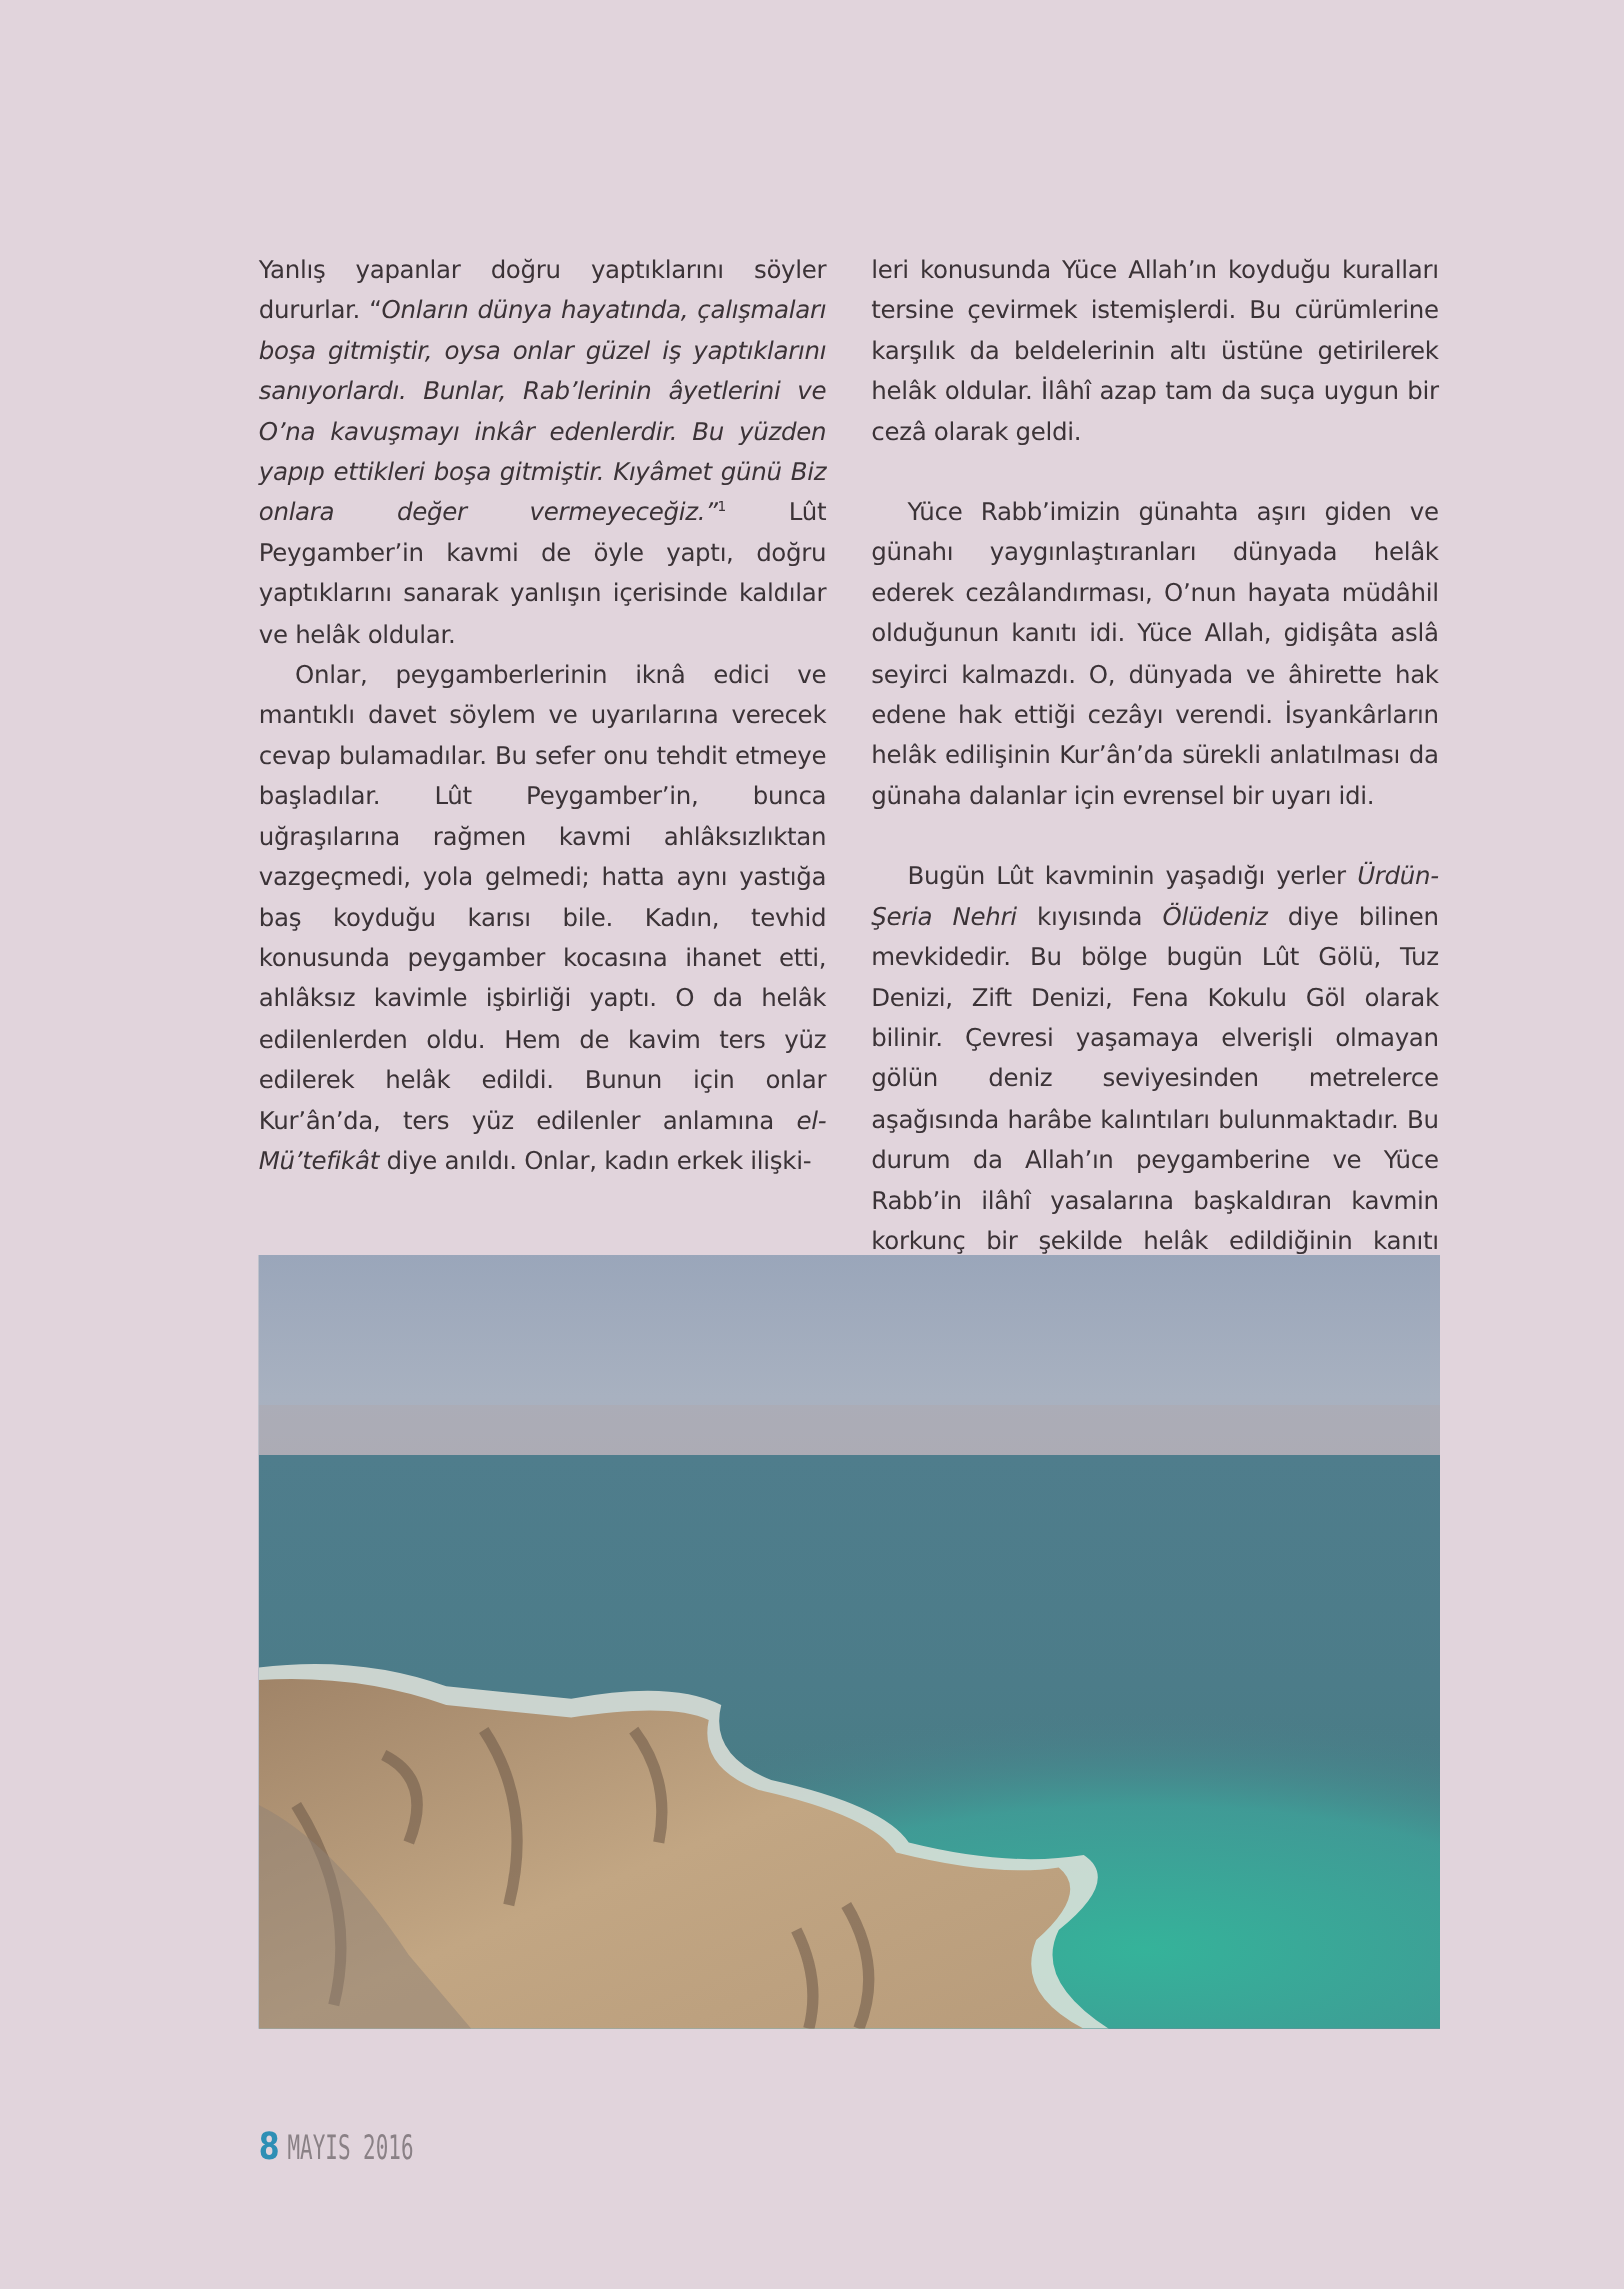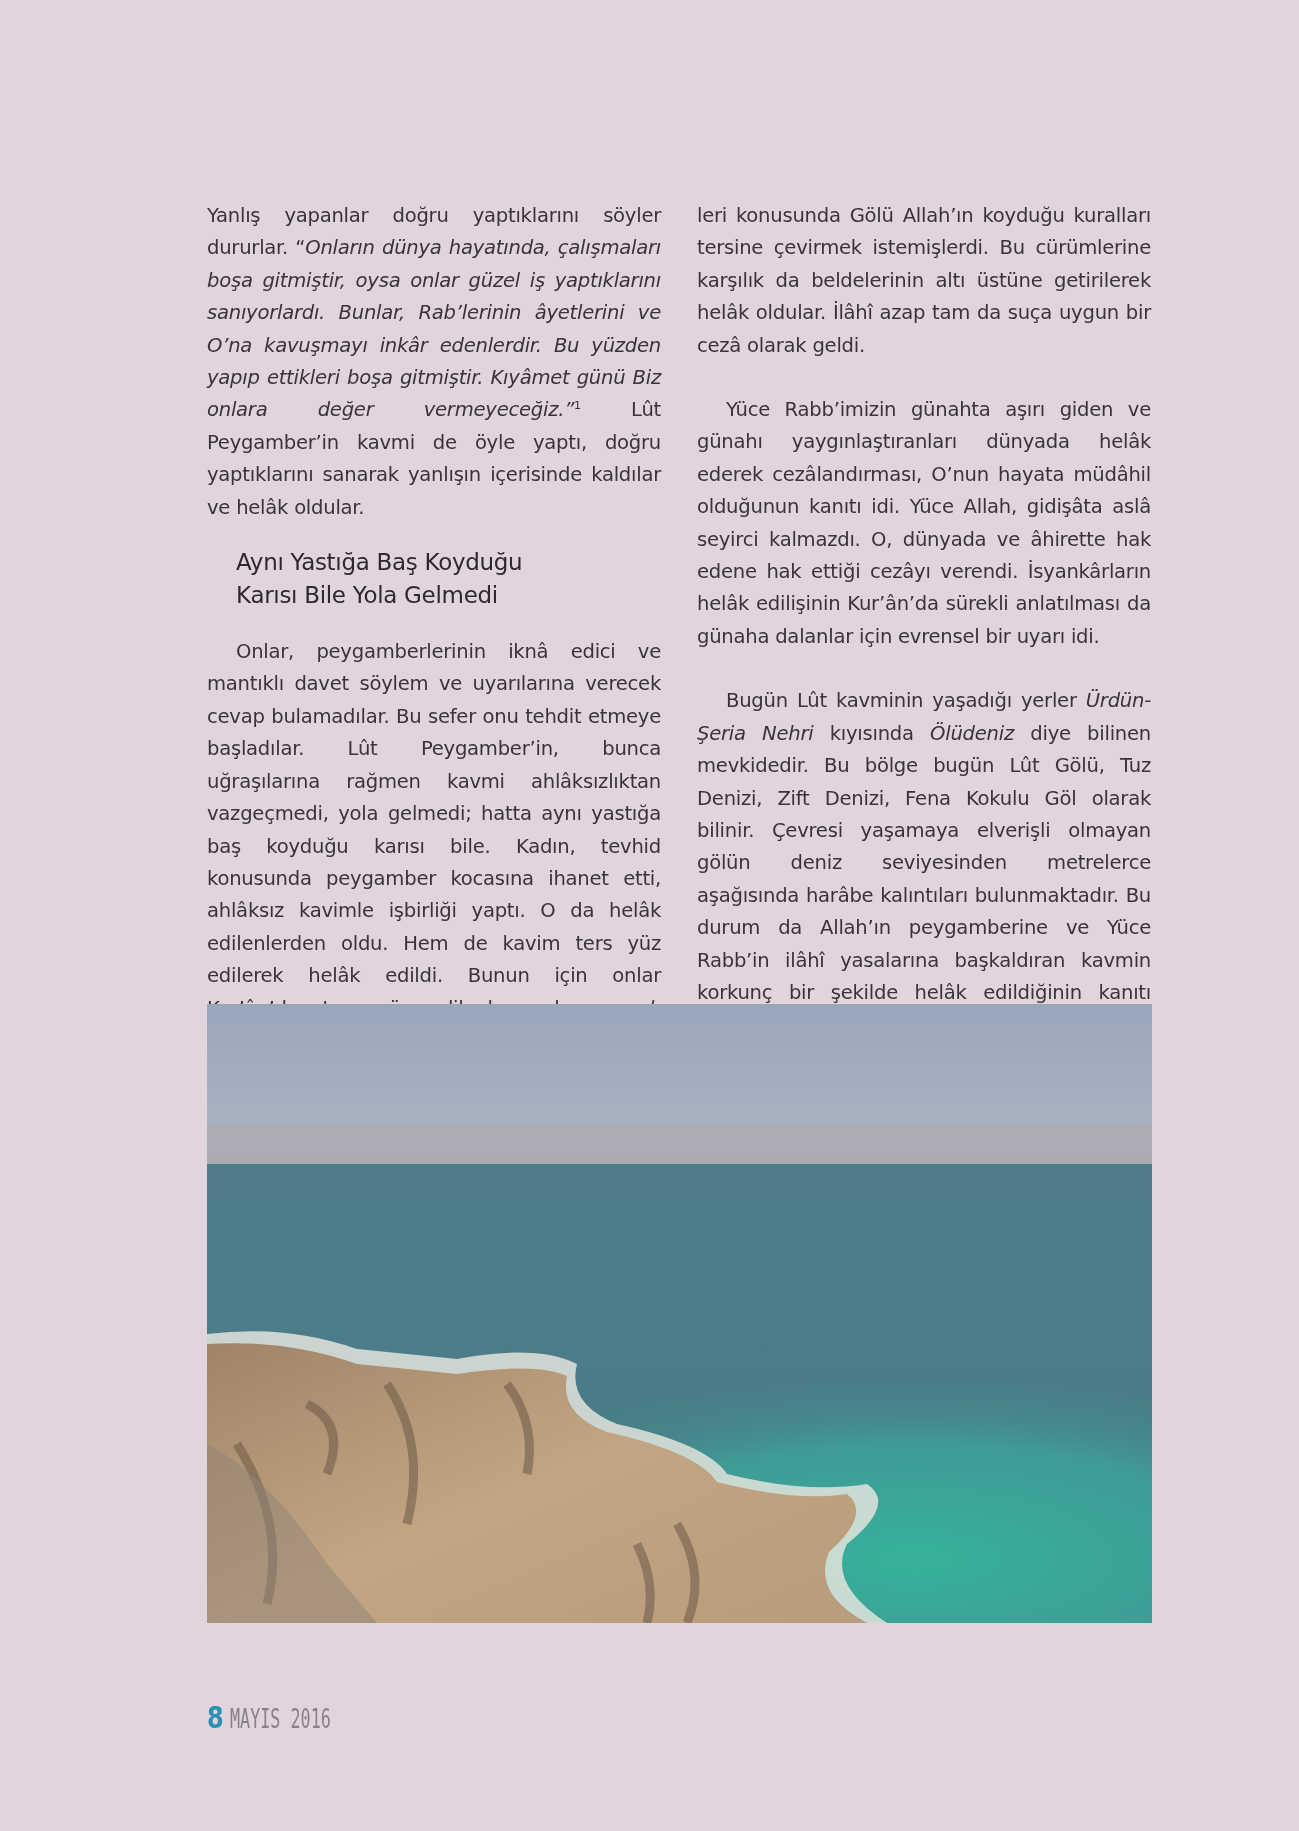--- a/index.html
+++ b/index.html
@@ -41,30 +41,26 @@
   }
   .page-num { color:#2e8fb5; font-size:30px; font-weight:bold; transform:scaleX(0.8); transform-origin:left; display:inline-block; }
   .issue { color:#8a8186; font-size:27px; font-weight:300; letter-spacing:0px; transform:scaleX(0.62); transform-origin:left; display:inline-block; font-family:"DejaVu Sans Mono", monospace; margin-left:-4px; }
 </style>
 </head>
 <body>
 
 <div class="col col-left">
   <p><span>Yanlış yapanlar doğru yaptıklarını söyler dururlar. “</span><em>Onların dünya hayatında, çalışmaları boşa gitmiştir, oysa onlar güzel iş yaptıklarını sanıyorlardı. Bunlar, Rab’lerinin âyetlerini ve O’na kavuşmayı inkâr edenlerdir. Bu yüzden yapıp ettikleri boşa gitmiştir. Kıyâmet günü Biz onlara değer vermeyeceğiz.”</em><sup>1</sup><span> Lût Peygamber’in kavmi de öyle yaptı, doğru yaptıklarını sanarak yanlışın içerisinde kaldılar ve helâk oldular.</span></p>
 
-  <div class="subhead">
-    <div>Aynı Yastığa Baş Koyduğu</div>
-    <div>Karısı Bile Yola Gelmedi</div>
-  </div>
 
   <p class="indent tight"><span>Onlar, peygamberlerinin iknâ edici ve mantıklı davet söylem ve uyarılarına verecek cevap bulamadılar. Bu sefer onu tehdit etmeye başladılar. Lût Peygamber’in, bunca uğraşılarına rağmen kavmi ahlâksızlıktan vazgeçmedi, yola gelmedi; hatta aynı yastığa baş koyduğu karısı bile. Kadın, tevhid konusunda peygamber kocasına ihanet etti, ahlâksız kavimle işbirliği yaptı. O da helâk edilenlerden oldu. Hem de kavim ters yüz edilerek helâk edildi. Bunun için onlar Kur’ân’da, ters yüz edilenler anlamına </span><em>el-Mü’tefikât</em><span> diye anıldı. Onlar, kadın erkek ilişki-</span></p>
 </div>
 
 <div class="col col-right">
-  <p>leri konusunda Gölü Allah’ın koyduğu kuralları tersine çevirmek istemişlerdi. Bu cürümlerine karşılık da beldelerinin altı üstüne getirilerek helâk oldular. İlâhî azap tam da suça uygun bir cezâ olarak geldi.</p>
+  <p>leri konusunda Yüce Allah’ın koyduğu kuralları tersine çevirmek istemişlerdi. Bu cürümlerine karşılık da beldelerinin altı üstüne getirilerek helâk oldular. İlâhî azap tam da suça uygun bir cezâ olarak geldi.</p>
   <p class="indent">Yüce Rabb’imizin günahta aşırı giden ve günahı yaygınlaştıranları dünyada helâk ederek cezâlandırması, O’nun hayata müdâhil olduğunun kanıtı idi. Yüce Allah, gidişâta aslâ seyirci kalmazdı. O, dünyada ve âhirette hak edene hak ettiği cezâyı verendi. İsyankârların helâk edilişinin Kur’ân’da sürekli anlatılması da günaha dalanlar için evrensel bir uyarı idi.</p>
   <p class="indent"><span>Bugün Lût kavminin yaşadığı yerler </span><em>Ürdün-Şeria Nehri</em><span> kıyısında </span><em>Ölüdeniz</em><span> diye bilinen mevkidedir. Bu bölge bugün Lût Gölü, Tuz Denizi, Zift Denizi, Fena Kokulu Göl olarak bilinir. Çevresi yaşamaya elverişli olmayan gölün deniz seviyesinden metrelerce aşağısında harâbe kalıntıları bulunmaktadır. Bu durum da Allah’ın peygamberine ve Yüce Rabb’in ilâhî yasalarına başkaldıran kavmin korkunç bir şekilde helâk edildiğinin kanıtı olarak durmaktadır. Bu</span></p>
 </div>
 
 <div class="photo">
   <svg viewBox="0 0 945 619" preserveAspectRatio="none">
     <defs>
       <linearGradient id="sky" x1="0" y1="0" x2="0" y2="1">
         <stop offset="0" stop-color="#9aa6ba"></stop>
         <stop offset="0.7" stop-color="#a8b1c0"></stop>

